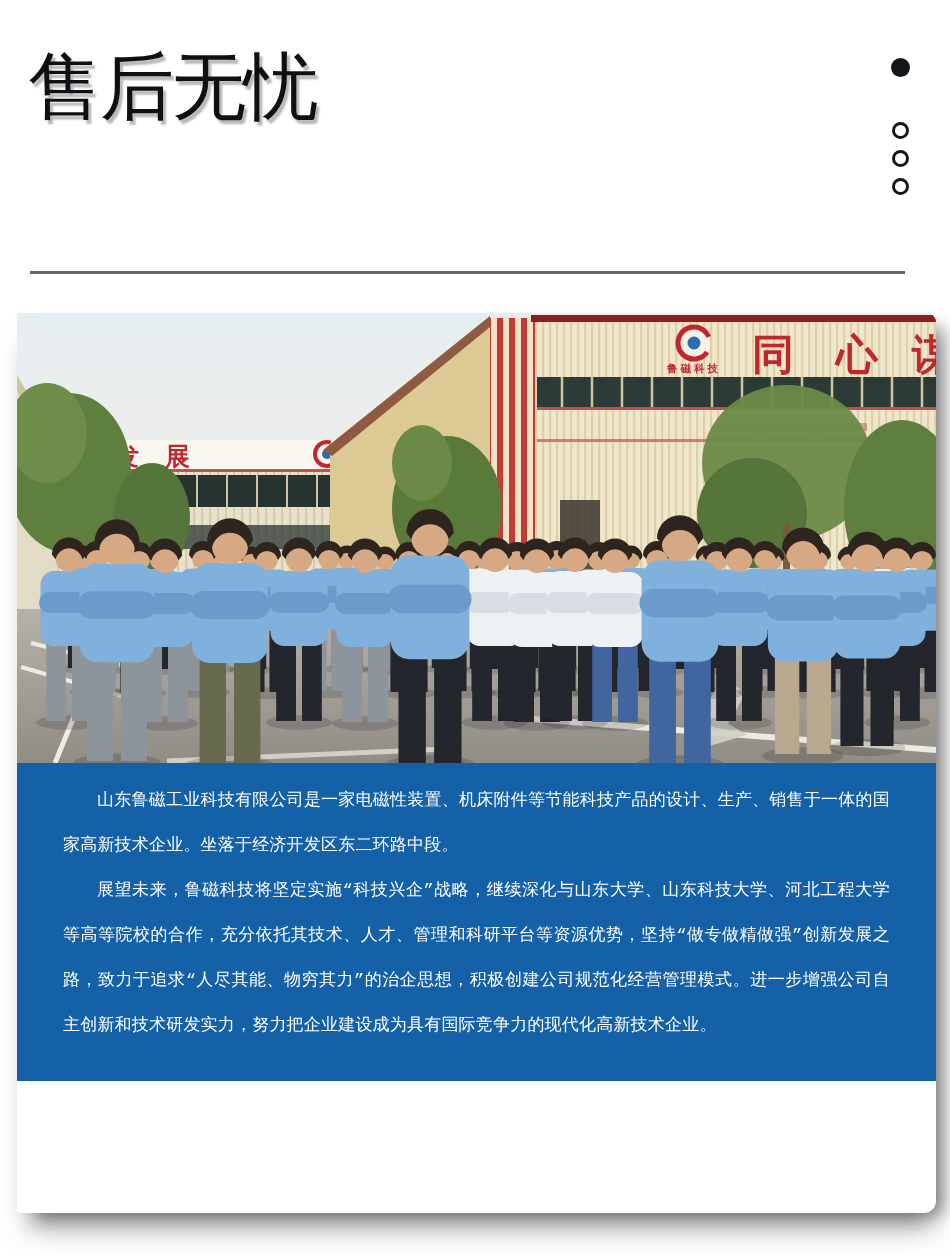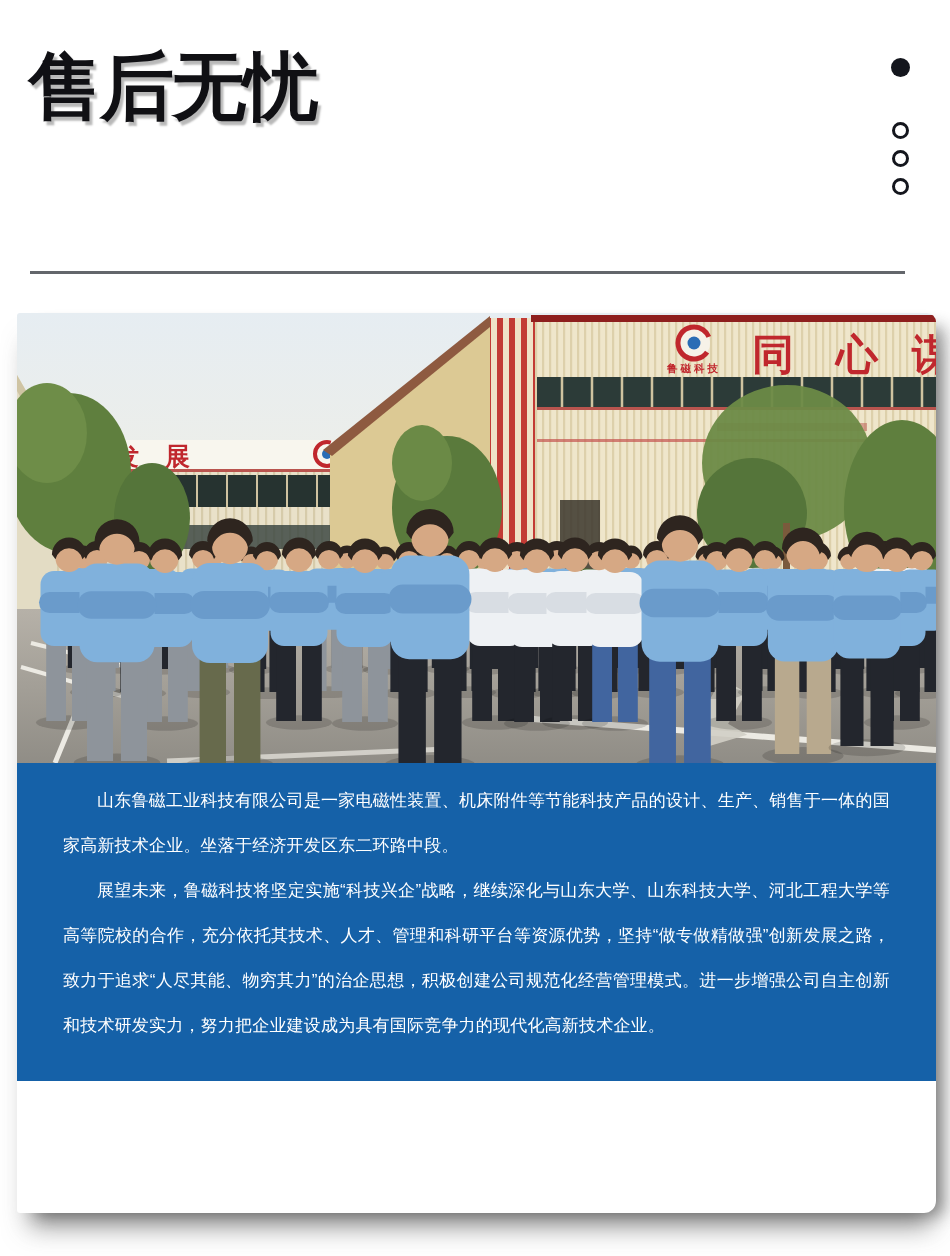--- a/index.html
+++ b/index.html
@@ -1,39 +1,39 @@
 <!DOCTYPE html>
 <html><head>
 <meta charset="utf-8">
 <style>
   html,body{margin:0;padding:0;background:#ffffff;}
   body{width:950px;height:1256px;position:relative;overflow:hidden;
        font-family:"Liberation Sans","DejaVu Sans",sans-serif;}
 
   
   .title-block{position:absolute;left:28px;top:50px;color:#101014;}
-  .title-l1{font-size:74px;font-weight:700;line-height:1.0;letter-spacing:-2px;
+  .title-l1{font-size:74px;font-weight:400;line-height:1.0;letter-spacing:-2px;
             white-space:nowrap;text-shadow:3px 4px 2px rgba(0,0,0,.28);}
   .title-l2{font-size:92px;font-weight:900;line-height:1.0;letter-spacing:-3px;
             margin-top:14px;white-space:nowrap;text-shadow:3px 4px 2px rgba(0,0,0,.28);}
   .rule{position:absolute;left:30px;top:271px;width:875px;height:3px;background:#63666b;}
 
   .dots{position:absolute;left:891px;top:58px;width:20px;}
   .dot-filled{width:19px;height:19px;border-radius:50%;background:#14161d;margin:0 0 45px 0;}
   .dot-ring{width:11px;height:11px;border-radius:50%;border:3.5px solid #14161d;
             background:#fff;margin:0 0 11px 0.5px;}
 
   
   .card{position:absolute;left:17px;top:313px;width:919px;height:900px;
         border-radius:3px 9px 12px 3px;overflow:hidden;
         box-shadow:14px 8px 16px -6px rgba(40,40,40,.45),
                    4px 22px 26px -8px rgba(70,70,70,.55);}
   .photo{width:919px;height:450px;display:block;}
   .panel{width:919px;height:318px;background:#1561a8;box-sizing:border-box;
-         padding:15px 46px 0 46px;}
+         padding:15px 46px 0 46px;font-family:Liberation Mono, monospace;}
   .panel p{margin:0;color:#ffffff;font-size:17px;line-height:45px;
            text-align:justify;text-indent:2em;letter-spacing:0.2px;}
 
   
   .w{--s:#eef1f4;--r:#d8dde3;}
   .pj{--p:#41659f;} .pg{--p:#8e949b;} .pk{--p:#676a4c;} .pt{--p:#b8a98e;}
   svg text{font-family:"Liberation Sans","DejaVu Sans",sans-serif;}
 </style>
 </head>
 <body>

